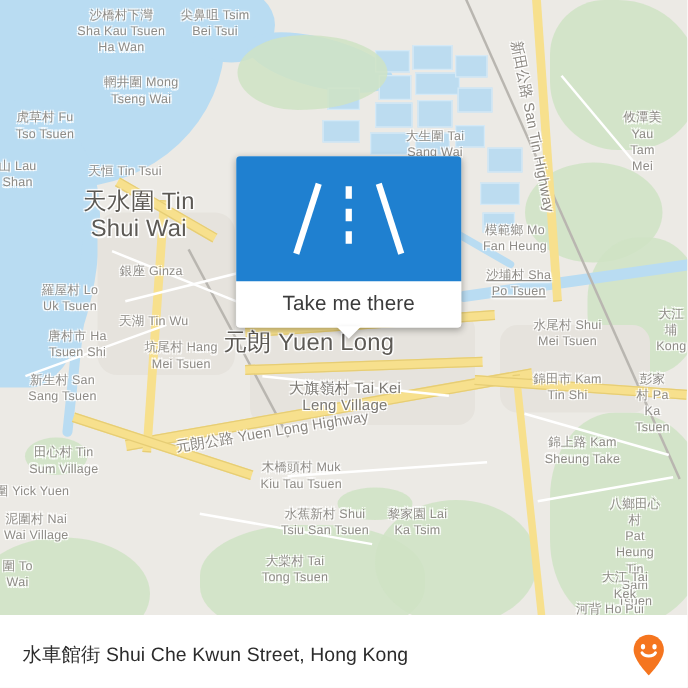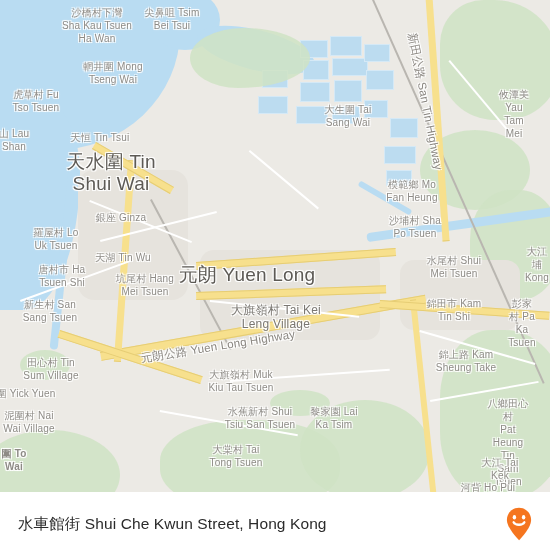--- a/index.html
+++ b/index.html
@@ -299,62 +299,73 @@
         <div class="lbl" style="left: 121px; top: 211px;">銀座 Ginza</div>
         <div class="lbl" style="left: 123px; top: 251px;">天湖 Tin Wu</div>
         <div class="lbl" style="left: 56px; top: 226px;">羅屋村 Lo
 Uk Tsuen</div>
         <div class="lbl" style="left: 62px; top: 263px;">唐村市 Ha
 Tsuen Shi</div>
         <div class="lbl" style="left: 145px; top: 272px;">坑尾村 Hang
 Mei Tsuen</div>
         <div class="lbl" style="left: 412px; top: 178px;">模範鄉 Mo
 Fan Heung</div>
-        <div class="lbl" style="left: 415px; top: 214px;">沙埔村 Sha
+        <div class="lbl" style="left: 415px; top: 214px; text-decoration: underline;">沙埔村 Sha
 Po Tsuen</div>
         <div class="lbl" style="left: 454px; top: 254px;">水尾村 Shui
 Mei Tsuen</div>
         <div class="lbl" style="left: 537px; top: 245px;">大江埔
 Kong</div>
         <div class="lbl" style="left: 454px; top: 297px;">錦田市 Kam
 Tin Shi</div>
         <div class="lbl" style="left: 522px; top: 297px;">彭家村 Pa
 Ka Tsuen</div>
         <div class="lbl big" style="left: 247px; top: 264px;">元朗 Yuen Long</div>
         <div class="lbl mid" style="left: 276px; top: 303px;">大旗嶺村 Tai Kei
 Leng Village</div>
         <div class="lbl road-lbl rot-sw" style="left: 218px; top: 340px;">元朗公路 Yuen Long Highway</div>
         <div class="lbl" style="left: 50px; top: 298px;">新生村 San
 Sang Tsuen</div>
         <div class="lbl" style="left: 51px; top: 336px; margin-top: 20px;">田心村 Tin
 Sum Village</div>
         <div class="lbl" style="left: 26px; top: 387px;">圍 Yick Yuen</div>
         <div class="lbl" style="left: 29px; top: 409px;">泥圍村 Nai
 Wai Village</div>
-        <div class="lbl" style="left: 14px; top: 447px; font-weight: bold;">圍 To
+        <div class="lbl" style="left: 14px; top: 447px;">圍 To
 Wai</div>
-        <div class="lbl" style="left: 241px; top: 368px;">大旗嶺村 Muk
+        <div class="lbl" style="left: 241px; top: 368px;">木橋頭村 Muk
 Kiu Tau Tsuen</div>
         <div class="lbl" style="left: 260px; top: 405px;">水蕉新村 Shui
 Tsiu San Tsuen</div>
         <div class="lbl" style="left: 334px; top: 405px;">黎家園 Lai
 Ka Tsim</div>
         <div class="lbl" style="left: 236px; top: 443px;">大棠村 Tai
 Tong Tsuen</div>
         <div class="lbl" style="left: 466px; top: 348px;">錦上路 Kam
 Sheung Take</div>
         <div class="lbl" style="left: 508px; top: 397px;">八鄉田心村
 Pat Heung Tin
 Sam Tsuen</div>
         <div class="lbl" style="left: 500px; top: 456px;">大江 Tai Kek</div>
         <div class="lbl" style="left: 488px; top: 481px;">河背 Ho Pui</div>
       </div>
 
   </div>
 
+  <div id="callout">
+    <div id="callout-img">
+      <svg width="180" height="100" viewBox="0 0 180 100">
+        <line x1="66" y1="22" x2="48" y2="78" stroke="#ffffff" stroke-width="5" stroke-linecap="butt"></line>
+        <line x1="114" y1="22" x2="132" y2="78" stroke="#ffffff" stroke-width="5" stroke-linecap="butt"></line>
+        <line x1="90" y1="24" x2="90" y2="78" stroke="#ffffff" stroke-width="5" stroke-dasharray="10 8" stroke-linecap="butt"></line>
+      </svg>
+    </div>
+    <div id="callout-label">Take me there</div>
+    <div id="callout-tail"></div>
+  </div>
 
   <div id="footer">
     <div id="footer-title">水車館街 Shui Che Kwun Street, Hong Kong</div>
     <div id="brand">
       <svg class="pin-svg" width="26" height="34" viewBox="0 0 26 34">
         <path d="M13 0.8 C6.2 0.8 0.9 6.1 0.9 12.9 C0.9 21.2 13 33.2 13 33.2 C13 33.2 25.1 21.2 25.1 12.9 C25.1 6.1 19.8 0.8 13 0.8 Z" fill="#F5751F"></path>
         <ellipse cx="8.4" cy="10.3" rx="1.7" ry="2.2" fill="#ffffff"></ellipse>
         <ellipse cx="17.6" cy="10.3" rx="1.7" ry="2.2" fill="#ffffff"></ellipse>
         <path d="M7.6 15.2 C9.4 18.6 16.6 18.6 18.4 15.2" stroke="#ffffff" stroke-width="2.3" fill="none" stroke-linecap="round"></path>
       </svg>

